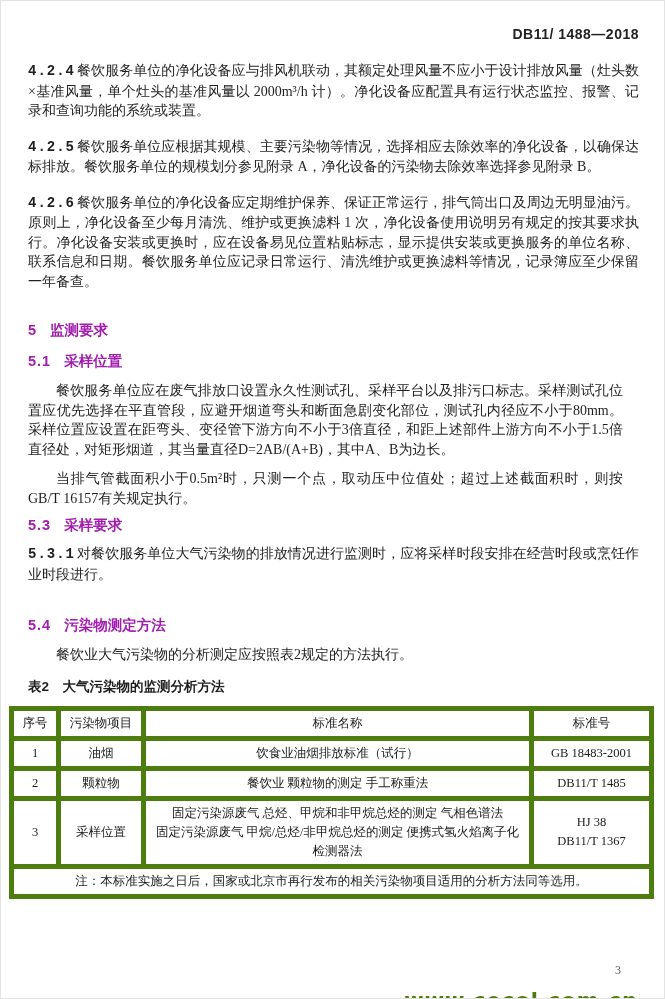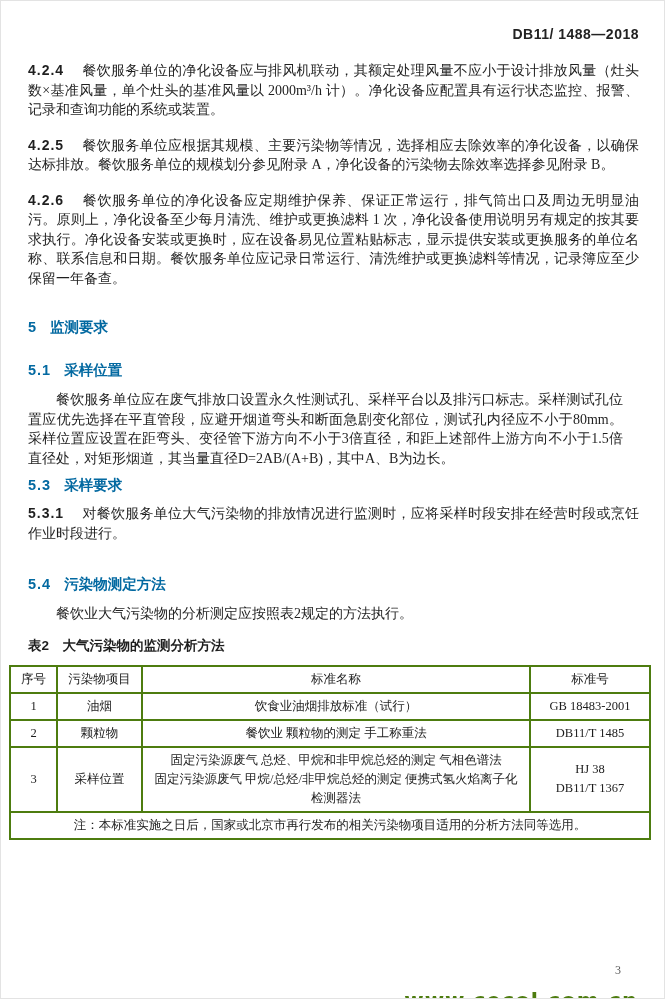--- a/index.html
+++ b/index.html
@@ -24,59 +24,59 @@
     letter-spacing: 0.5px;
     color: #222;
   }
   p.clause {
     margin: 16px 0 0 0;
     font-size: 14px;
     line-height: 19.5px;
     text-align: justify;
   }
   p.clause .cnum {
-    font-family: Liberation Sans, sans-serif;
-    font-weight: bold;
-    margin-right: 18px;
+    font-family: Liberation Mono, monospace;
+    font-weight: bold;
+    margin-right: 2px;
     letter-spacing: 1px;
   }
   .heading {
     margin: 27px 0 0 0;
     font-family: "Liberation Sans", "DejaVu Sans", sans-serif;
     font-weight: bold;
     font-size: 14.5px;
-    color: #0369a1;
+    color: #a21caf;
   }
   .heading .hnum { margin-right: 13px; letter-spacing: 1px; }
   p.body-p {
     margin: 10px 16px 0 0;
     font-size: 14px;
     line-height: 19.5px;
     text-align: justify;
     text-indent: 2em;
   }
-  .sp-lg { margin-top: 24px; }
+  .sp-lg { margin-top: 12px; }
   .sp-md { margin-top: 8px; }
   .table-caption {
     margin-top: 13px;
     text-align: left;
     font-family: "Liberation Sans", "DejaVu Sans", sans-serif;
     font-weight: bold;
     font-size: 13.5px;
   }
   table.std-table {
     margin: 10px 0 0 -19px;
     width: 640px;
     border-collapse: collapse;
     table-layout: fixed;
     font-size: 12.5px;
     color: #1c1c1c;
   }
   table.std-table th, table.std-table td {
-    border: 2px solid #4d7c0f;
+    border: 5px solid #4d7c0f;
     padding: 3px 5px;
     text-align: center;
     vertical-align: middle;
     line-height: 19px;
     font-weight: normal;
   }
   table.std-table { border: 2px solid #1f1f1f; }
   col.c-idx  { width: 47px; }
   col.c-item { width: 85px; }
   col.c-name { width: 388px; }
@@ -129,20 +129,21 @@
     <span class="hnum">5</span><span>监测要求</span>
   </div>
 
   <div class="heading sp-lg">
     <span class="hnum">5.1</span><span>采样位置</span>
   </div>
 
   <p class="body-p">餐饮服务单位应在废气排放口设置永久性测试孔、采样平台以及排污口标志。采样测试孔位置应优先选择在平直管段，应避开烟道弯头和断面急剧变化部位，测试孔内径应不小于80mm。采样位置应设置在距弯头、变径管下游方向不小于3倍直径，和距上述部件上游方向不小于1.5倍直径处，对矩形烟道，其当量直径D=2AB/(A+B)，其中A、B为边长。</p>
 
 
+  <p class="body-p">当排气管截面积小于0.5m²时，只测一个点，取动压中位值处；超过上述截面积时，则按GB/T 16157有关规定执行。</p>
 
   <div class="heading sp-md">
     <span class="hnum">5.3</span><span>采样要求</span>
   </div>
 
   <p class="clause" style="margin-top:9px">
     <span class="cnum">5.3.1</span><span>对餐饮服务单位大气污染物的排放情况进行监测时，应将采样时段安排在经营时段或烹饪作业时段进行。</span>
   </p>
 
 

